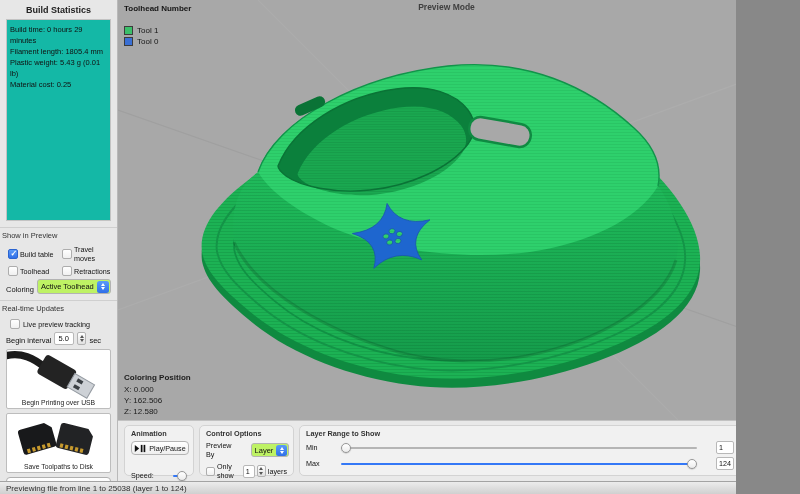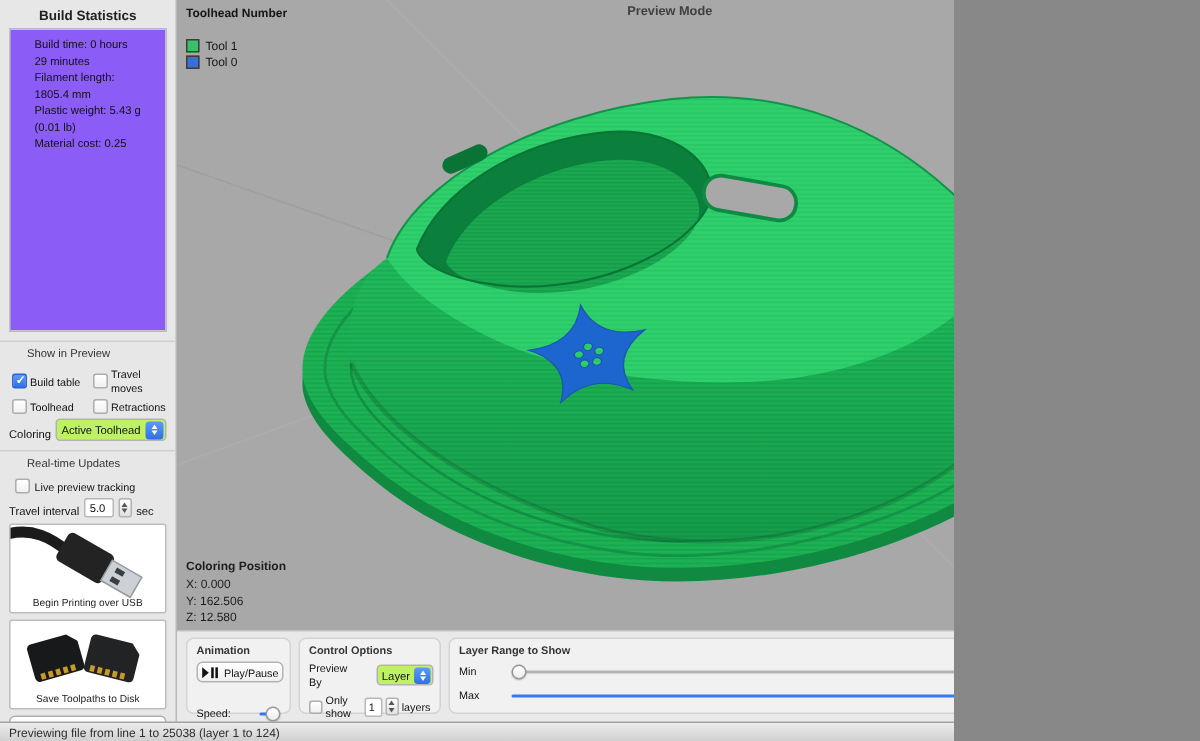--- a/index.html
+++ b/index.html
@@ -1,23 +1,23 @@
 <!DOCTYPE html>
 <html><head>
 <meta charset="utf-8">
 <style>
   *{box-sizing:border-box;margin:0;padding:0}
   body{font-family:"Liberation Sans",sans-serif;background:#888}
-  .app{position:relative;width:636px;height:494px;background:#e7e7e7;overflow:hidden;font-family:"Liberation Sans",sans-serif}
+  .app{position:relative;width:736px;height:494px;background:#e7e7e7;overflow:hidden;font-family:"Liberation Sans",sans-serif}
 
   
   .sidebar{position:absolute;left:0;top:0;width:118px;height:481px;background:#e7e7e7;border-right:1px solid #b9b9b9;padding:3px 0}
   .sb-title{text-align:center;font-size:9px;font-weight:600;color:#222;margin:2px 0 4px}
-  .stats-box{margin:0 6px;height:202px;background:#8b5cf6;border:1px solid #c3c3c3;padding:4px 16px;font-size:7.5px;color:#111;line-height:11px}
-  .sect{border-top:1px solid #cfcfcf;margin-top:6px;padding:3px 18px 0}
+  .stats-box{margin:0 6px;height:202px;background:#14b8a6;border:1px solid #c3c3c3;padding:4px 3px;font-size:7.5px;color:#111;line-height:11px}
+  .sect{border-top:1px solid #cfcfcf;margin-top:6px;padding:3px 2px 0}
   .sect-label{font-size:7.5px;color:#333;margin-bottom:3px}
   .cb-grid{display:grid;grid-template-columns:54px 54px;row-gap:3px;padding:2px 4px 0 8px}
   .cb-item{display:flex;align-items:center;gap:2px;font-size:7.2px;color:#111}
   .cb{width:10px;height:10px;border:1px solid #adadad;border-radius:2px;background:linear-gradient(#fff,#f0f0f0);position:relative;flex:none}
   .cb.checked{background:linear-gradient(#5b9bf8,#2f6fe8);border-color:#2b64d0}
   .cb.checked::after{content:"\2713";color:#fff;font-size:8px;font-weight:bold;position:absolute;left:1.5px;top:-1px}
   .row{display:flex;align-items:flex-end;gap:3px;padding:3px 6px 0;font-size:7.5px;color:#111}
   .dd{height:15px;background:#bef264;border:1px solid #b3b3b3;border-radius:3px;display:flex;align-items:center;flex:1}
   .dd .val{flex:1;font-size:7.5px;padding:0 3px;color:#111;white-space:nowrap;overflow:hidden}
   .dd-btn{width:12px;height:12px;margin-right:1px;background:linear-gradient(#5b9bf8,#2f6fe8);border-radius:2.5px;display:flex;flex-direction:column;align-items:center;justify-content:center;flex:none}
@@ -114,21 +114,21 @@
     </div>
 
     <div class="sect">
       <div class="sect-label">Real-time Updates</div>
     </div>
     <div class="row" style="padding-left:10px">
       <span class="cb"></span>
       <span style="font-size:7.2px">Live preview tracking</span>
     </div>
     <div class="row">
-      <span>Travel interval</span>
+      <span>Begin interval</span>
       <span class="fld">5.0</span>
       <span class="stp">
           <span class="g-tri-u"></span>
           <span class="g-tri-d"></span>
         </span>
       <span>sec</span>
     </div>
 
     <div class="img-card">
       <svg viewBox="0 0 100 44">

